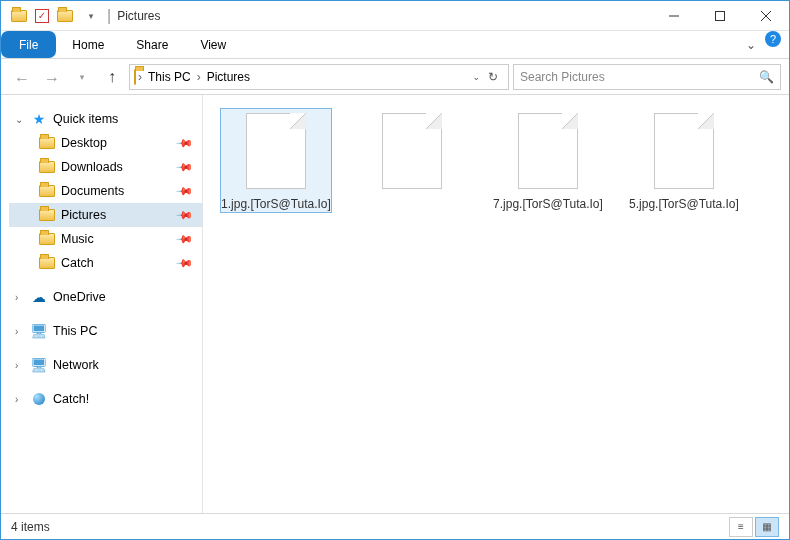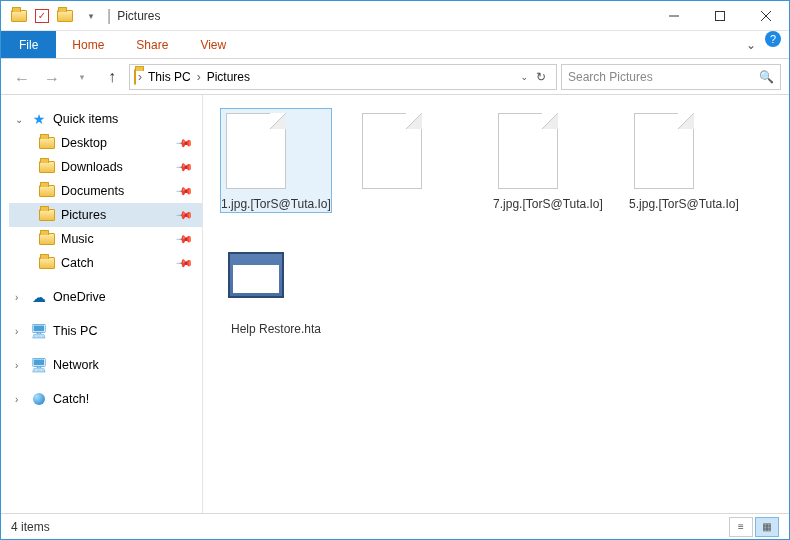--- a/index.html
+++ b/index.html
@@ -7,52 +7,52 @@
 
 .titlebar { height: 30px; display: flex; align-items: center; background: #fff; border-bottom: 1px solid #e5e5e5; }
 .titlebar .qat { display: flex; align-items: center; gap: 6px; padding-left: 8px; }
 .titlebar .qat-icon { width: 20px; height: 20px; display: flex; align-items: center; justify-content: center; font-size: 12px; }
 .titlebar .title-sep { margin: 0 6px; color: #999; }
 .titlebar .title-text { font-size: 12px; color: #333; }
 .titlebar .spacer { flex: 1; }
 .titlebar .winbtn { width: 46px; height: 30px; display: flex; align-items: center; justify-content: center; color: #333; }
 
 .ribbon { height: 28px; display: flex; align-items: stretch; border-bottom: 1px solid #d9d9d9; font-size: 12px; }
-.ribbon .file-tab { background: #1979ca; color: #fff; padding: 9px 18px; display: flex; align-items: center; }
-.ribbon .tab { padding: 0 16px; display: flex; align-items: center; color: #c2410c; }
+.ribbon .file-tab { background: #1979ca; color: #fff; padding: 9px 18px; display: flex; align-items: center; border-radius: 7px; }
+.ribbon .tab { padding: 0 16px; display: flex; align-items: center; color: #000000; }
 .ribbon .rspacer { flex: 1; }
 .ribbon .ribbon-ctrl { width: 28px; display: flex; align-items: center; justify-content: center; color: #555; }
 .help-circle { width: 16px; height: 16px; border-radius: 50%; background: #1e88e5; color: #fff; font-size: 11px; display: flex; align-items: center; justify-content: center; margin-right: 8px; }
 
 .addrbar { height: 36px; display: flex; align-items: center; gap: 4px; padding: 4px 8px; border-bottom: 1px solid #d9d9d9; }
 .nav-btn { width: 26px; height: 26px; display: flex; align-items: center; justify-content: center; color: #9a9a9a; border-radius: 2px; }
 .nav-btn.active { color: #333; }
 .path-box { flex: 1; height: 26px; border: 1px solid #ccc; display: flex; align-items: center; padding: 0 4px; font-size: 12px; background: #fff; }
 .path-box .crumb { padding: 0 4px; }
 .path-box .chev { color: #666; padding: 0 2px; }
 .path-box .pspacer { flex: 1; }
 .path-tools { display: flex; align-items: center; gap: 8px; padding: 0 6px; color: #555; }
-.search-box { width: 220px; height: 26px; border: 1px solid #ccc; display: flex; align-items: center; padding: 0 6px; font-size: 12px; color: #888; background: #fff; }
+.search-box { width: 268px; height: 26px; border: 1px solid #ccc; display: flex; align-items: center; padding: 0 6px; font-size: 12px; color: #888; background: #fff; }
 .search-box input { border: none; outline: none; flex: 1; font-size: 12px; color: #333; }
 .search-box input::placeholder { color: #888; }
 
 .body-area { display: flex; height: 418px; }
 .sidebar { width: 202px; border-right: 1px solid #e5e5e5; padding: 12px 0 0 8px; font-size: 12.5px; overflow: auto; }
 .tree-item { display: flex; align-items: center; height: 24px; padding-left: 6px; }
 .tree-item.root { font-weight: 400; }
 .tree-item.child { padding-left: 28px; }
 .tree-item.selected { background: #d8e6f2; }
 .tree-item .expander { width: 14px; color: #666; font-size: 10px; }
 .tree-item .ticon { width: 20px; height: 16px; display: flex; align-items: center; justify-content: center; margin-right: 4px; }
 .tree-item .pin { margin-left: auto; margin-right: 10px; color: #888; font-size: 11px; transform: rotate(45deg); }
 .tree-gap { height: 10px; }
 
 .content { flex: 1; padding: 14px 18px; overflow: auto; position: relative; }
 .files-grid { display: flex; flex-wrap: wrap; gap: 22px 26px; align-content: flex-start; }
-.file-item { width: 110px; display: flex; flex-direction: column; text-align: center; font-size: 12px; color: #333; }
+.file-item { width: 110px; display: flex; flex-direction: column; align-items: center; text-align: center; font-size: 12px; color: #333; }
 .file-item.sel { outline: 1px solid #7db7e4; background: #e5f1fb; }
 .file-icon { width: 70px; height: 84px; margin-bottom: 4px; position: relative; }
 .blank-page { width: 60px; height: 76px; background: #fff; border: 1px solid #c8c8c8; position: relative; margin: 4px auto; }
 .blank-page::before { content: ""; position: absolute; top: -1px; right: -1px; width: 16px; height: 16px; background: linear-gradient(135deg, #fff 48%, #c8c8c8 50%, #eee 52%); }
 .hta-icon { width: 56px; height: 46px; margin: 18px auto; background: linear-gradient(#5a7fb4,#4a6fa4); border: 2px solid #2a4a74; position: relative; }
 .hta-icon::before { content: ""; position: absolute; left: 3px; right: 3px; bottom: 3px; height: 28px; background: #fff; }
 .file-name { width: 110px; word-wrap: break-word; line-height: 1.25; }
 
 .statusbar { height: 26px; border-top: 1px solid #d9d9d9; display: flex; align-items: center; font-size: 12px; padding: 0 10px; color: #333; background: #fff; }
 .statusbar .sspacer { flex: 1; }
@@ -235,26 +235,20 @@
             <div class="blank-page"></div>
           </div>
           <div class="file-name">7.jpg.[TorS@Tuta.Io]</div>
         </div>
         <div class="file-item">
           <div class="file-icon">
             <div class="blank-page"></div>
           </div>
           <div class="file-name">5.jpg.[TorS@Tuta.Io]</div>
         </div>
-        <div class="file-item">
-          <div class="file-icon">
-            <div class="hta-icon"></div>
-          </div>
-          <div class="file-name">Help Restore.hta</div>
-        </div>
       </div>
   </div>
 </div>
 
 <div class="statusbar">
   <span>4 items</span>
   <div class="sspacer"></div>
   <div class="view-toggle">≡</div>
   <div class="view-toggle active">▦</div>
 </div>

